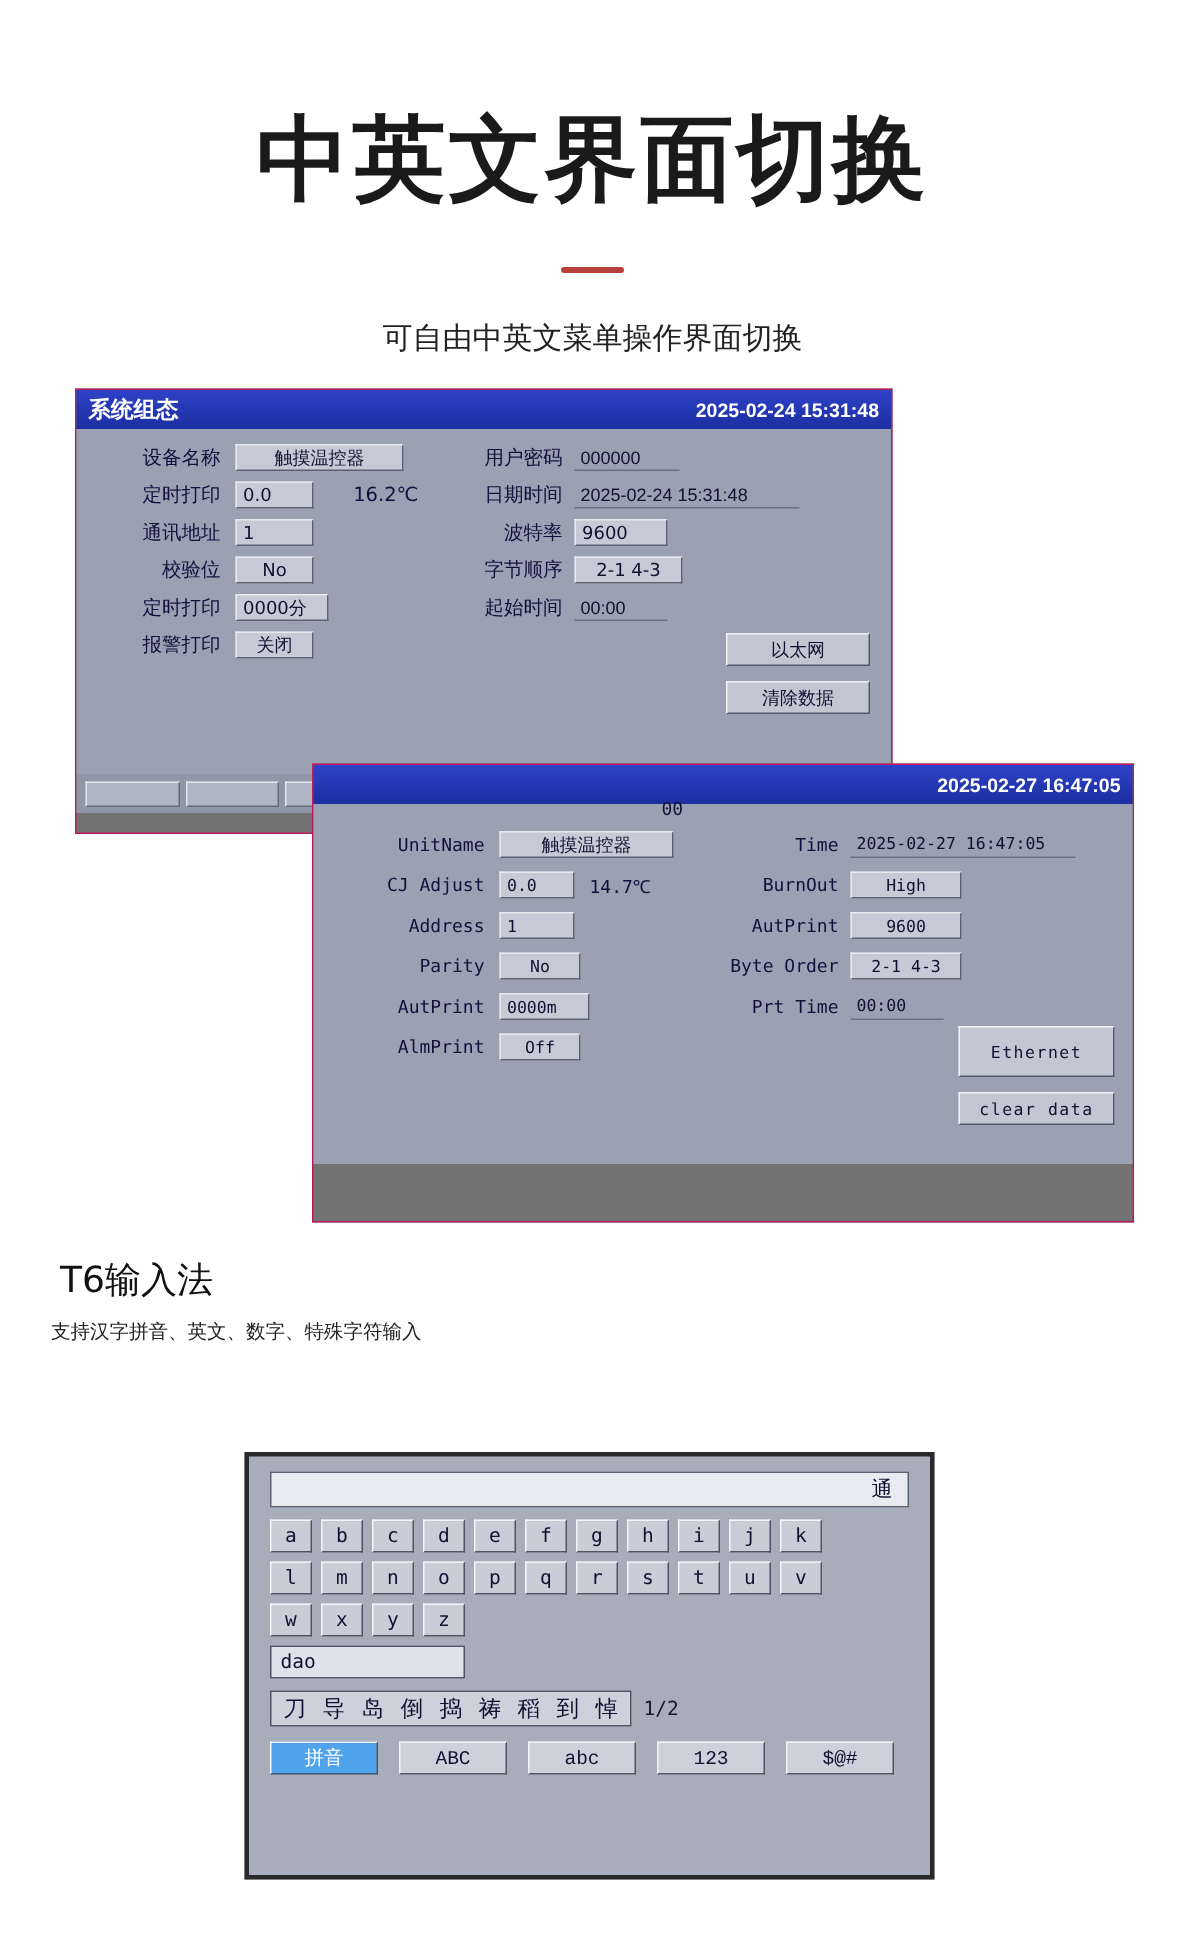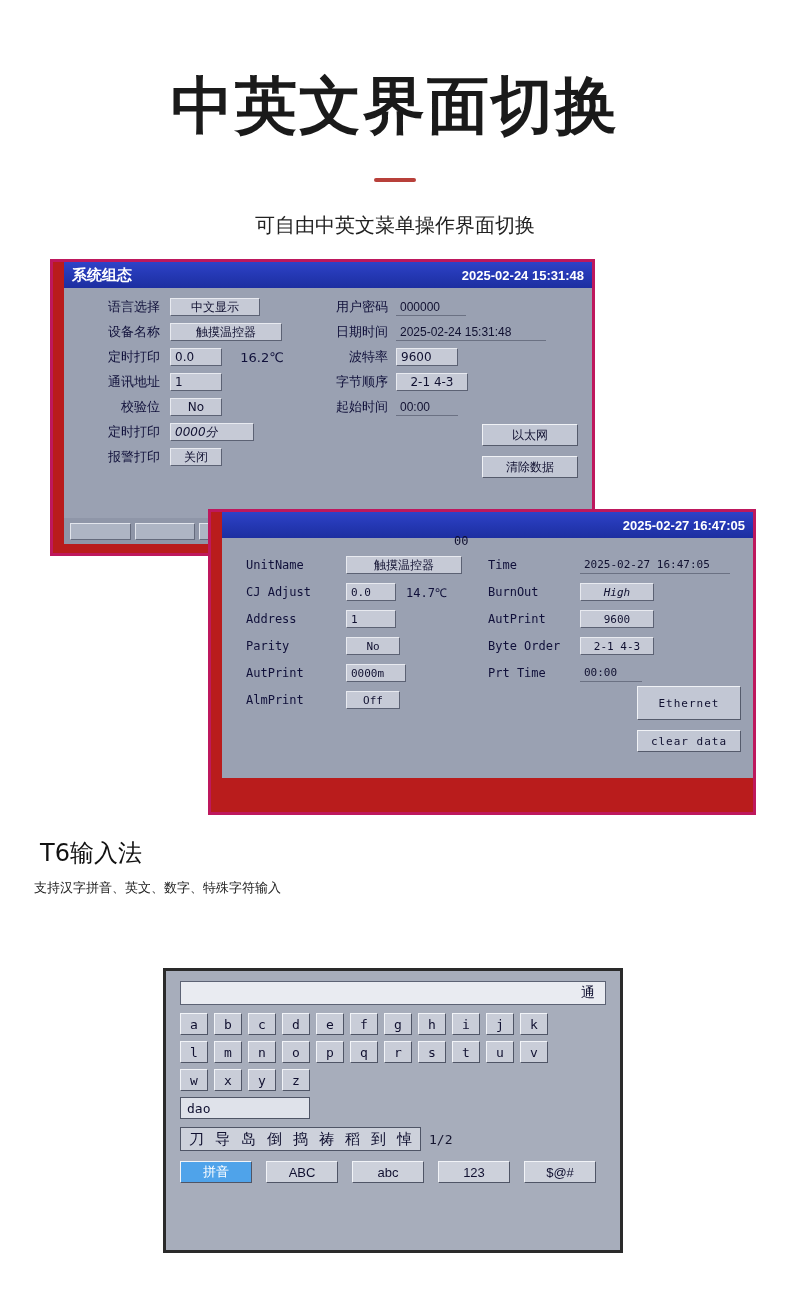--- a/index.html
+++ b/index.html
@@ -39,23 +39,22 @@
   .screens {
     position: relative;
     width: 790px;
     height: 560px;
     margin-top: 20px;
   }
 
   
   .device {
     position: absolute;
-    background: #b91c1c;
-    border: 3px solid #be185d;
-    padding-left: 11px;
+    background: #737373;
+    border: 1px solid #be185d;
   }
   .titlebar {
     height: 26px;
     background: linear-gradient(to bottom, #2f42c8 0%, #2438b4 50%, #1d2ea0 100%);
     color: #fff;
     display: flex;
     align-items: center;
     justify-content: space-between;
     padding: 0 8px;
     font-size: 15px;
@@ -74,21 +73,21 @@
   .lbl {
     font-size: 13px;
     color: #10103a;
     text-align: right;
     font-family: "DejaVu Sans", "Liberation Sans", sans-serif;
   }
   .lbl-en {
     font-family: "DejaVu Sans Mono", "Liberation Mono", monospace;
     font-size: 12px;
     color: #10103a;
-    text-align: left;
+    text-align: right;
   }
   .field {
     background: #c6cad6;
     border: 1px solid #5c6274;
     border-top-color: #e8eaf0;
     border-left-color: #e8eaf0;
     height: 18px;
     font-size: 12px;
     color: #101030;
     display: flex;
@@ -260,63 +259,59 @@
     border-left-color: #f2f4f8;
     display: flex; align-items: center; justify-content: center;
     font-size: 13px;
     color: #101030;
     font-family: "DejaVu Sans", "Liberation Sans", sans-serif;
   }
   .kb-mode.active {
     background: #4fa3ea;
     color: #ffffff;
   }
-  .kb-mode.mono { font-family: Liberation Sans, sans-serif; }
+  .kb-mode.mono { font-family: Liberation Mono, monospace; }
 </style>
 </head>
 <body>
 
 <div class="page-title">中英文界面切换</div>
 <div class="divider"></div>
 <div class="subtitle">可自由中英文菜单操作界面切换</div>
 
 <div class="screens">
 
   <div class="device" id="dev-cn">
     <div class="titlebar">
       <span>系统组态</span>
       <span class="tb-time">2025-02-24 15:31:48</span>
     </div>
     <div class="panel" style="height:230px; position:relative;">
 
       <div style="position:absolute; left:24px; top:10px; width:230px;">
         <div class="rowline">
-          <div class="lbl" style="width:72px;">语言选择</div>
-          <div class="field center" style="margin-left:10px; width:90px;">中文显示</div>
-        </div>
-        <div class="rowline">
           <div class="lbl" style="width:72px;">设备名称</div>
           <div class="field center" style="margin-left:10px; width:112px;">触摸温控器</div>
         </div>
         <div class="rowline">
           <div class="lbl" style="width:72px;">定时打印</div>
           <div class="field" style="margin-left:10px; width:52px;">0.0</div>
-          <div class="lbl" style="margin-left:10px; width:60px; text-align:center;">16.2℃</div>
+          <div class="lbl" style="margin-left:10px; width:60px; text-align:right;">16.2℃</div>
         </div>
         <div class="rowline">
           <div class="lbl" style="width:72px;">通讯地址</div>
           <div class="field" style="margin-left:10px; width:52px;">1</div>
         </div>
         <div class="rowline">
           <div class="lbl" style="width:72px;">校验位</div>
           <div class="field center" style="margin-left:10px; width:52px;">No</div>
         </div>
         <div class="rowline">
           <div class="lbl" style="width:72px;">定时打印</div>
-          <div class="field" style="margin-left:10px; width:84px;font-style:italic;">0000分</div>
+          <div class="field" style="margin-left:10px; width:62px;">0000分</div>
         </div>
         <div class="rowline">
           <div class="lbl" style="width:72px;">报警打印</div>
           <div class="field center" style="margin-left:10px; width:52px;">关闭</div>
         </div>
       </div>
 
       <div style="position:absolute; left:262px; top:10px; width:250px;">
         <div class="rowline">
           <div class="lbl" style="width:62px;">用户密码</div>
@@ -392,21 +387,21 @@
         </div>
       </div>
 
       <div style="position:absolute; left:266px; top:18px; width:260px;">
         <div class="rowline" style="margin-bottom:9px;">
           <div class="lbl-en" style="width:84px;">Time</div>
           <div class="flat mono" style="margin-left:8px; width:150px;">2025-02-27 16:47:05</div>
         </div>
         <div class="rowline" style="margin-bottom:9px;">
           <div class="lbl-en" style="width:84px;">BurnOut</div>
-          <div class="field mono center" style="margin-left:8px; width:74px;font-style:italic;">High</div>
+          <div class="field mono center" style="margin-left:8px; width:74px;">High</div>
         </div>
         <div class="rowline" style="margin-bottom:9px;">
           <div class="lbl-en" style="width:84px;">AutPrint</div>
           <div class="field mono center" style="margin-left:8px; width:74px;">9600</div>
         </div>
         <div class="rowline" style="margin-bottom:9px;">
           <div class="lbl-en" style="width:84px;">Byte Order</div>
           <div class="field mono center" style="margin-left:8px; width:74px;">2-1 4-3</div>
         </div>
         <div class="rowline" style="margin-bottom:9px;">

